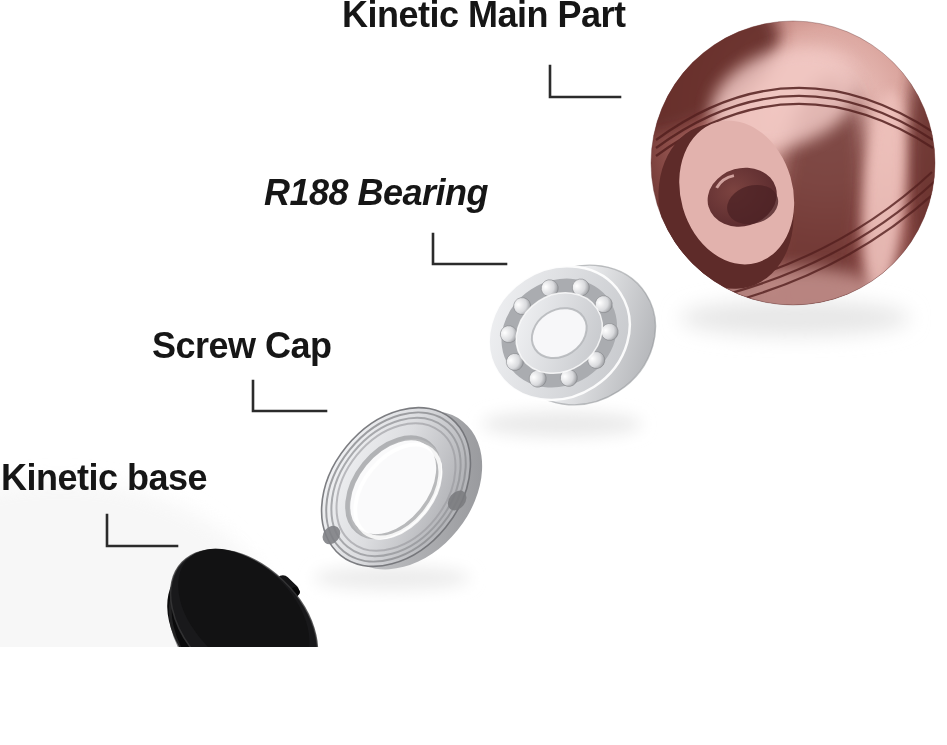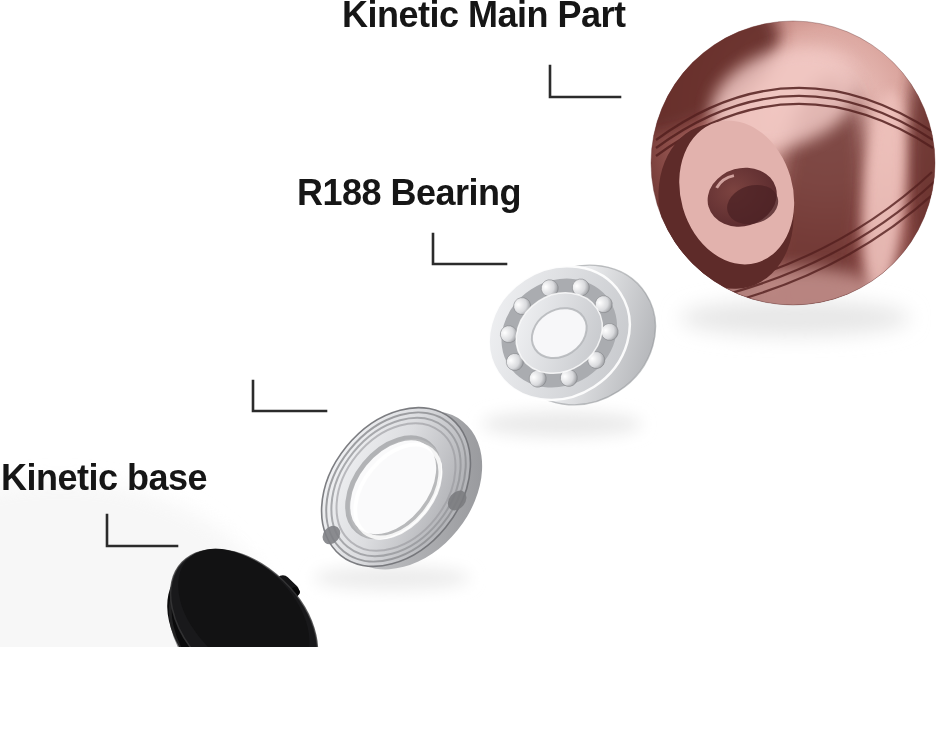--- a/index.html
+++ b/index.html
@@ -25,21 +25,21 @@
     font-family: "Liberation Sans", sans-serif;
     font-weight: bold;
     font-size: 36px;
     line-height: 36px;
     letter-spacing: -0.5px;
     color: #161616;
     white-space: nowrap;
     user-select: none;
   }
   .lbl-kinetic { left: 342px; top: -3px; }
-  .lbl-bearing { left: 297px; top: 175px; }
+  .lbl-bearing { left: 264px; top: 175px; font-style: italic; }
   .lbl-screw   { left: 152px; top: 328px; }
   .lbl-plastic { left: 1px;   top: 460px; }
 </style>
 </head>
 <body>
 
 <div class="canvas">
 
   <svg class="artwork" width="947" height="745" viewBox="0 0 947 745">
     <defs>
@@ -195,15 +195,16 @@
     <g stroke="#2b2b2b" stroke-width="2.6" fill="none" stroke-linecap="square">
       <polyline points="550,66 550,97 620,97"></polyline>
       <polyline points="433,234 433,264 506,264"></polyline>
       <polyline points="253,381 253,411 326,411"></polyline>
       <polyline points="107,515 107,546 177,546"></polyline>
     </g>
   </svg>
 
   <div class="part-label lbl-kinetic">Kinetic Main Part</div>
   <div class="part-label lbl-bearing">R188 Bearing</div>
+  <div class="part-label lbl-screw">Screw Cap</div>
   <div class="part-label lbl-plastic">Kinetic base</div>
 
 </div>
 
 </body></html>

